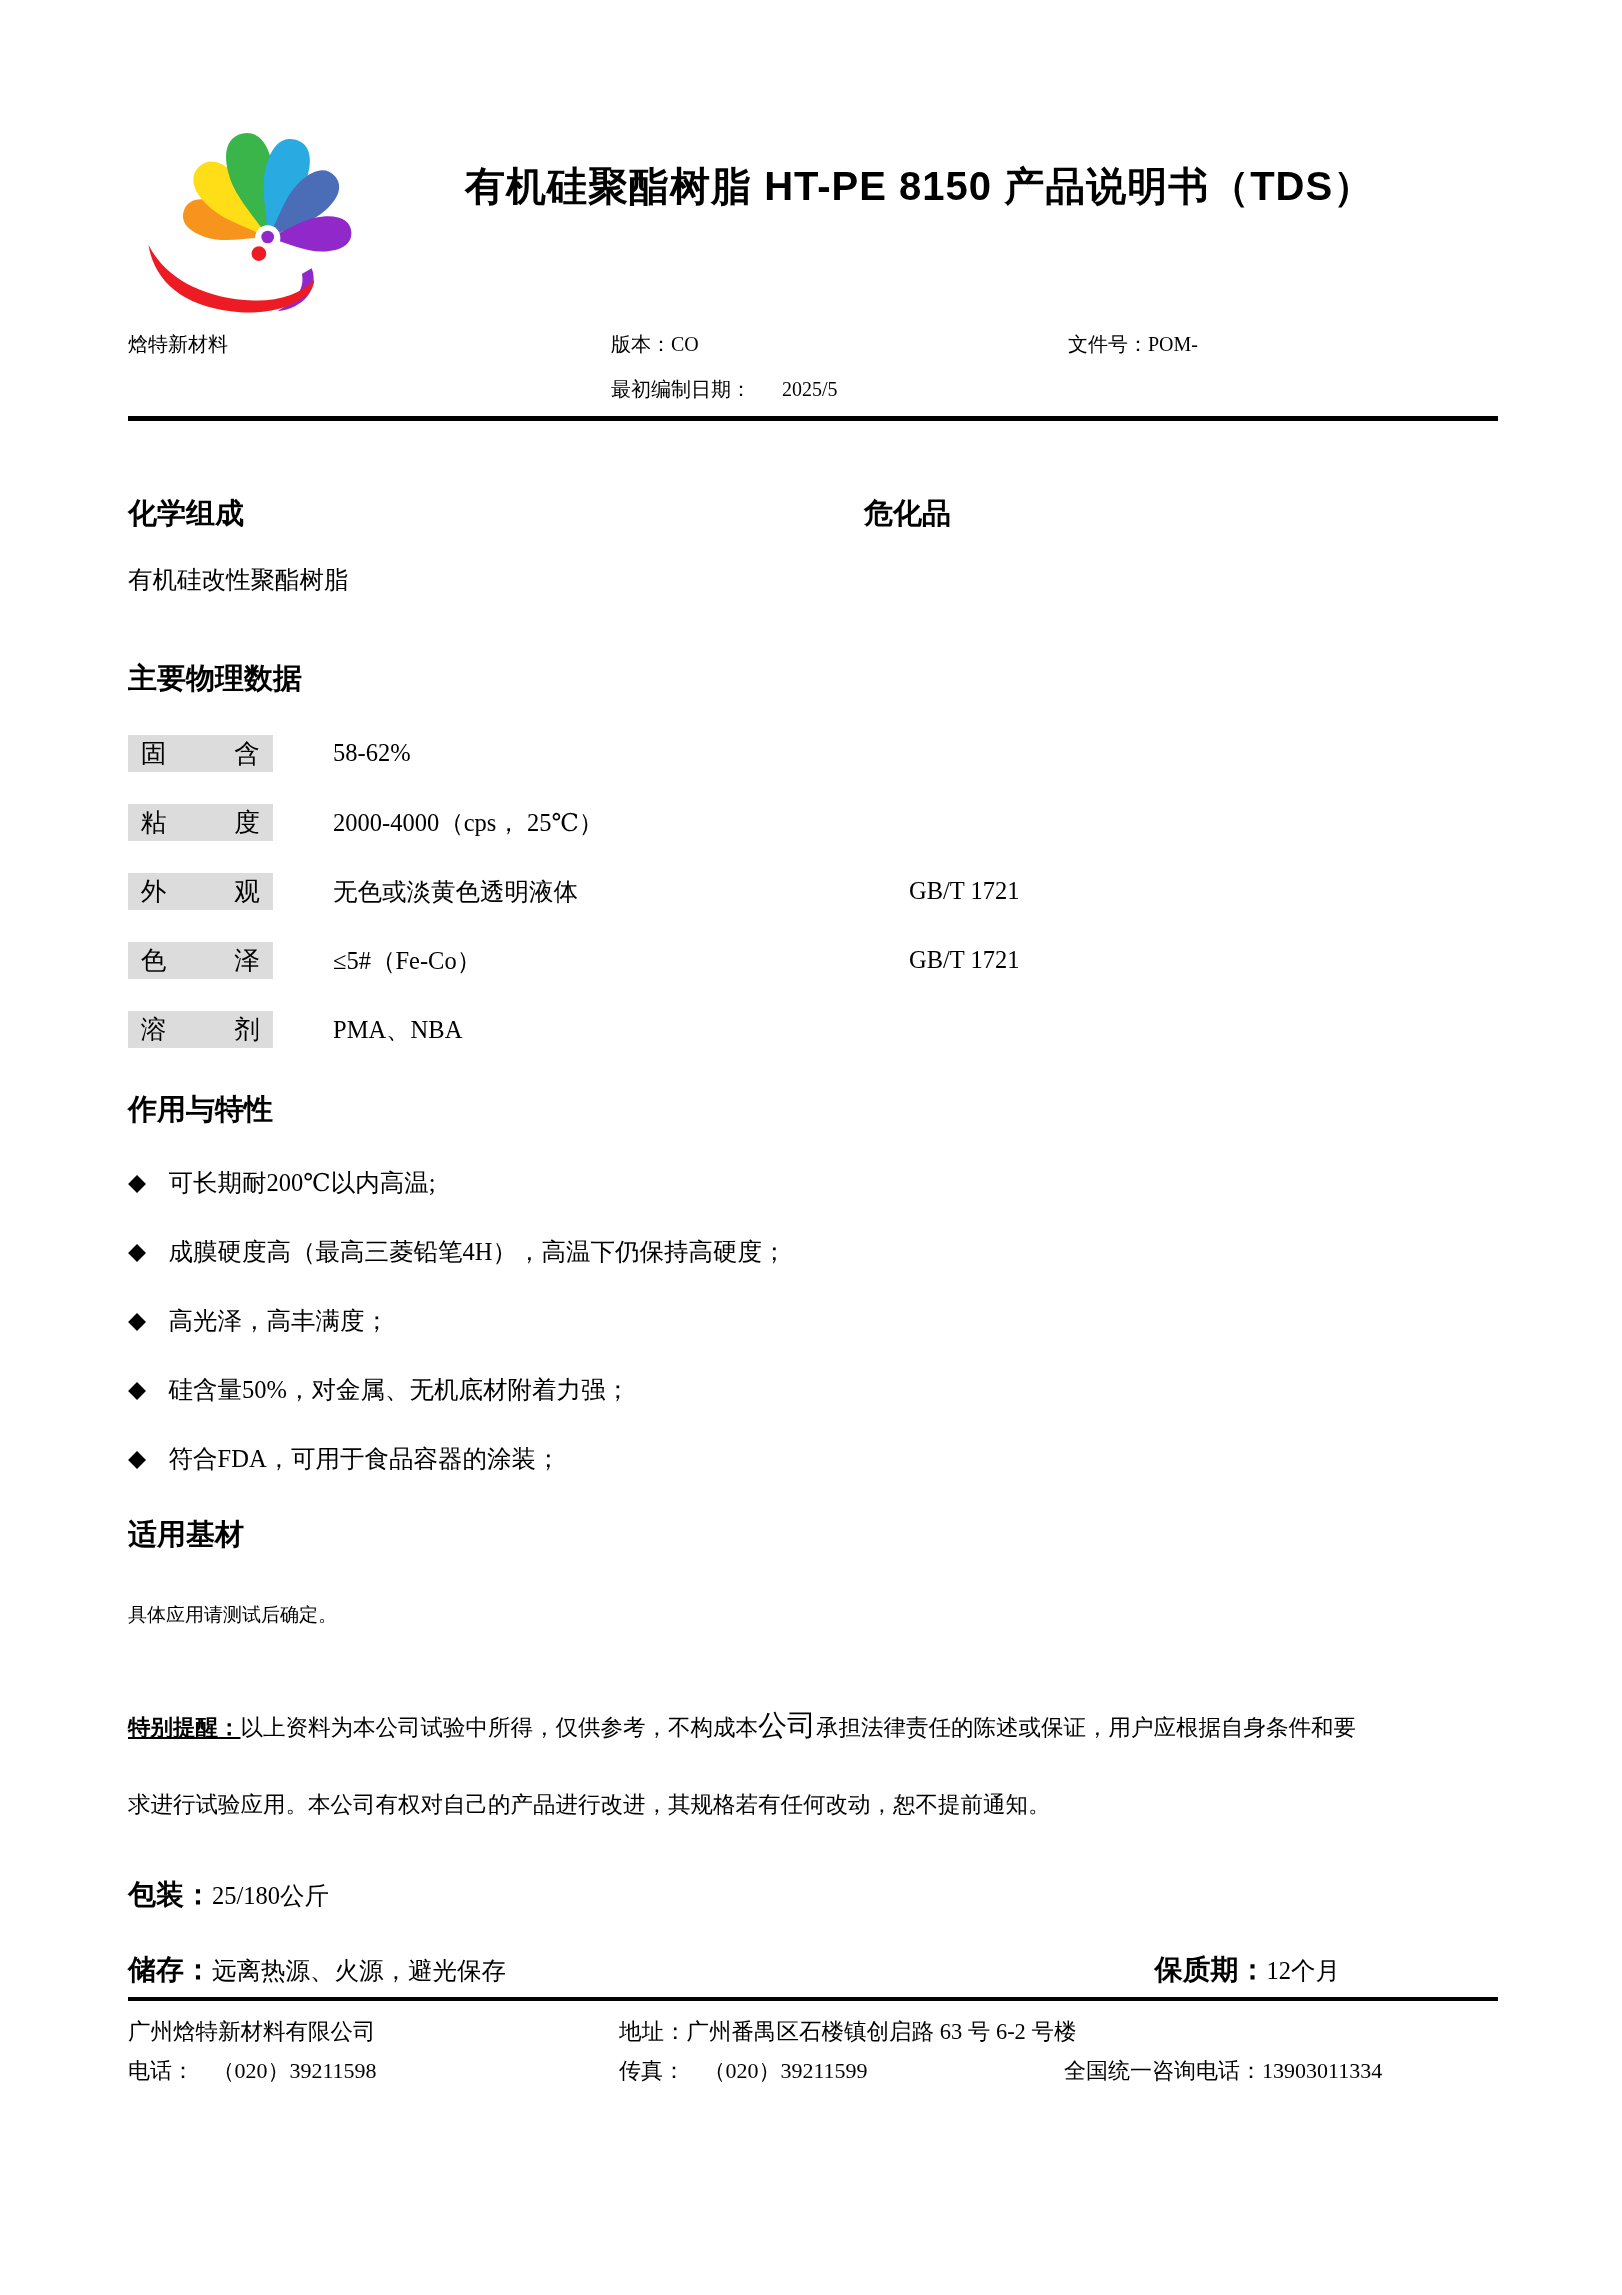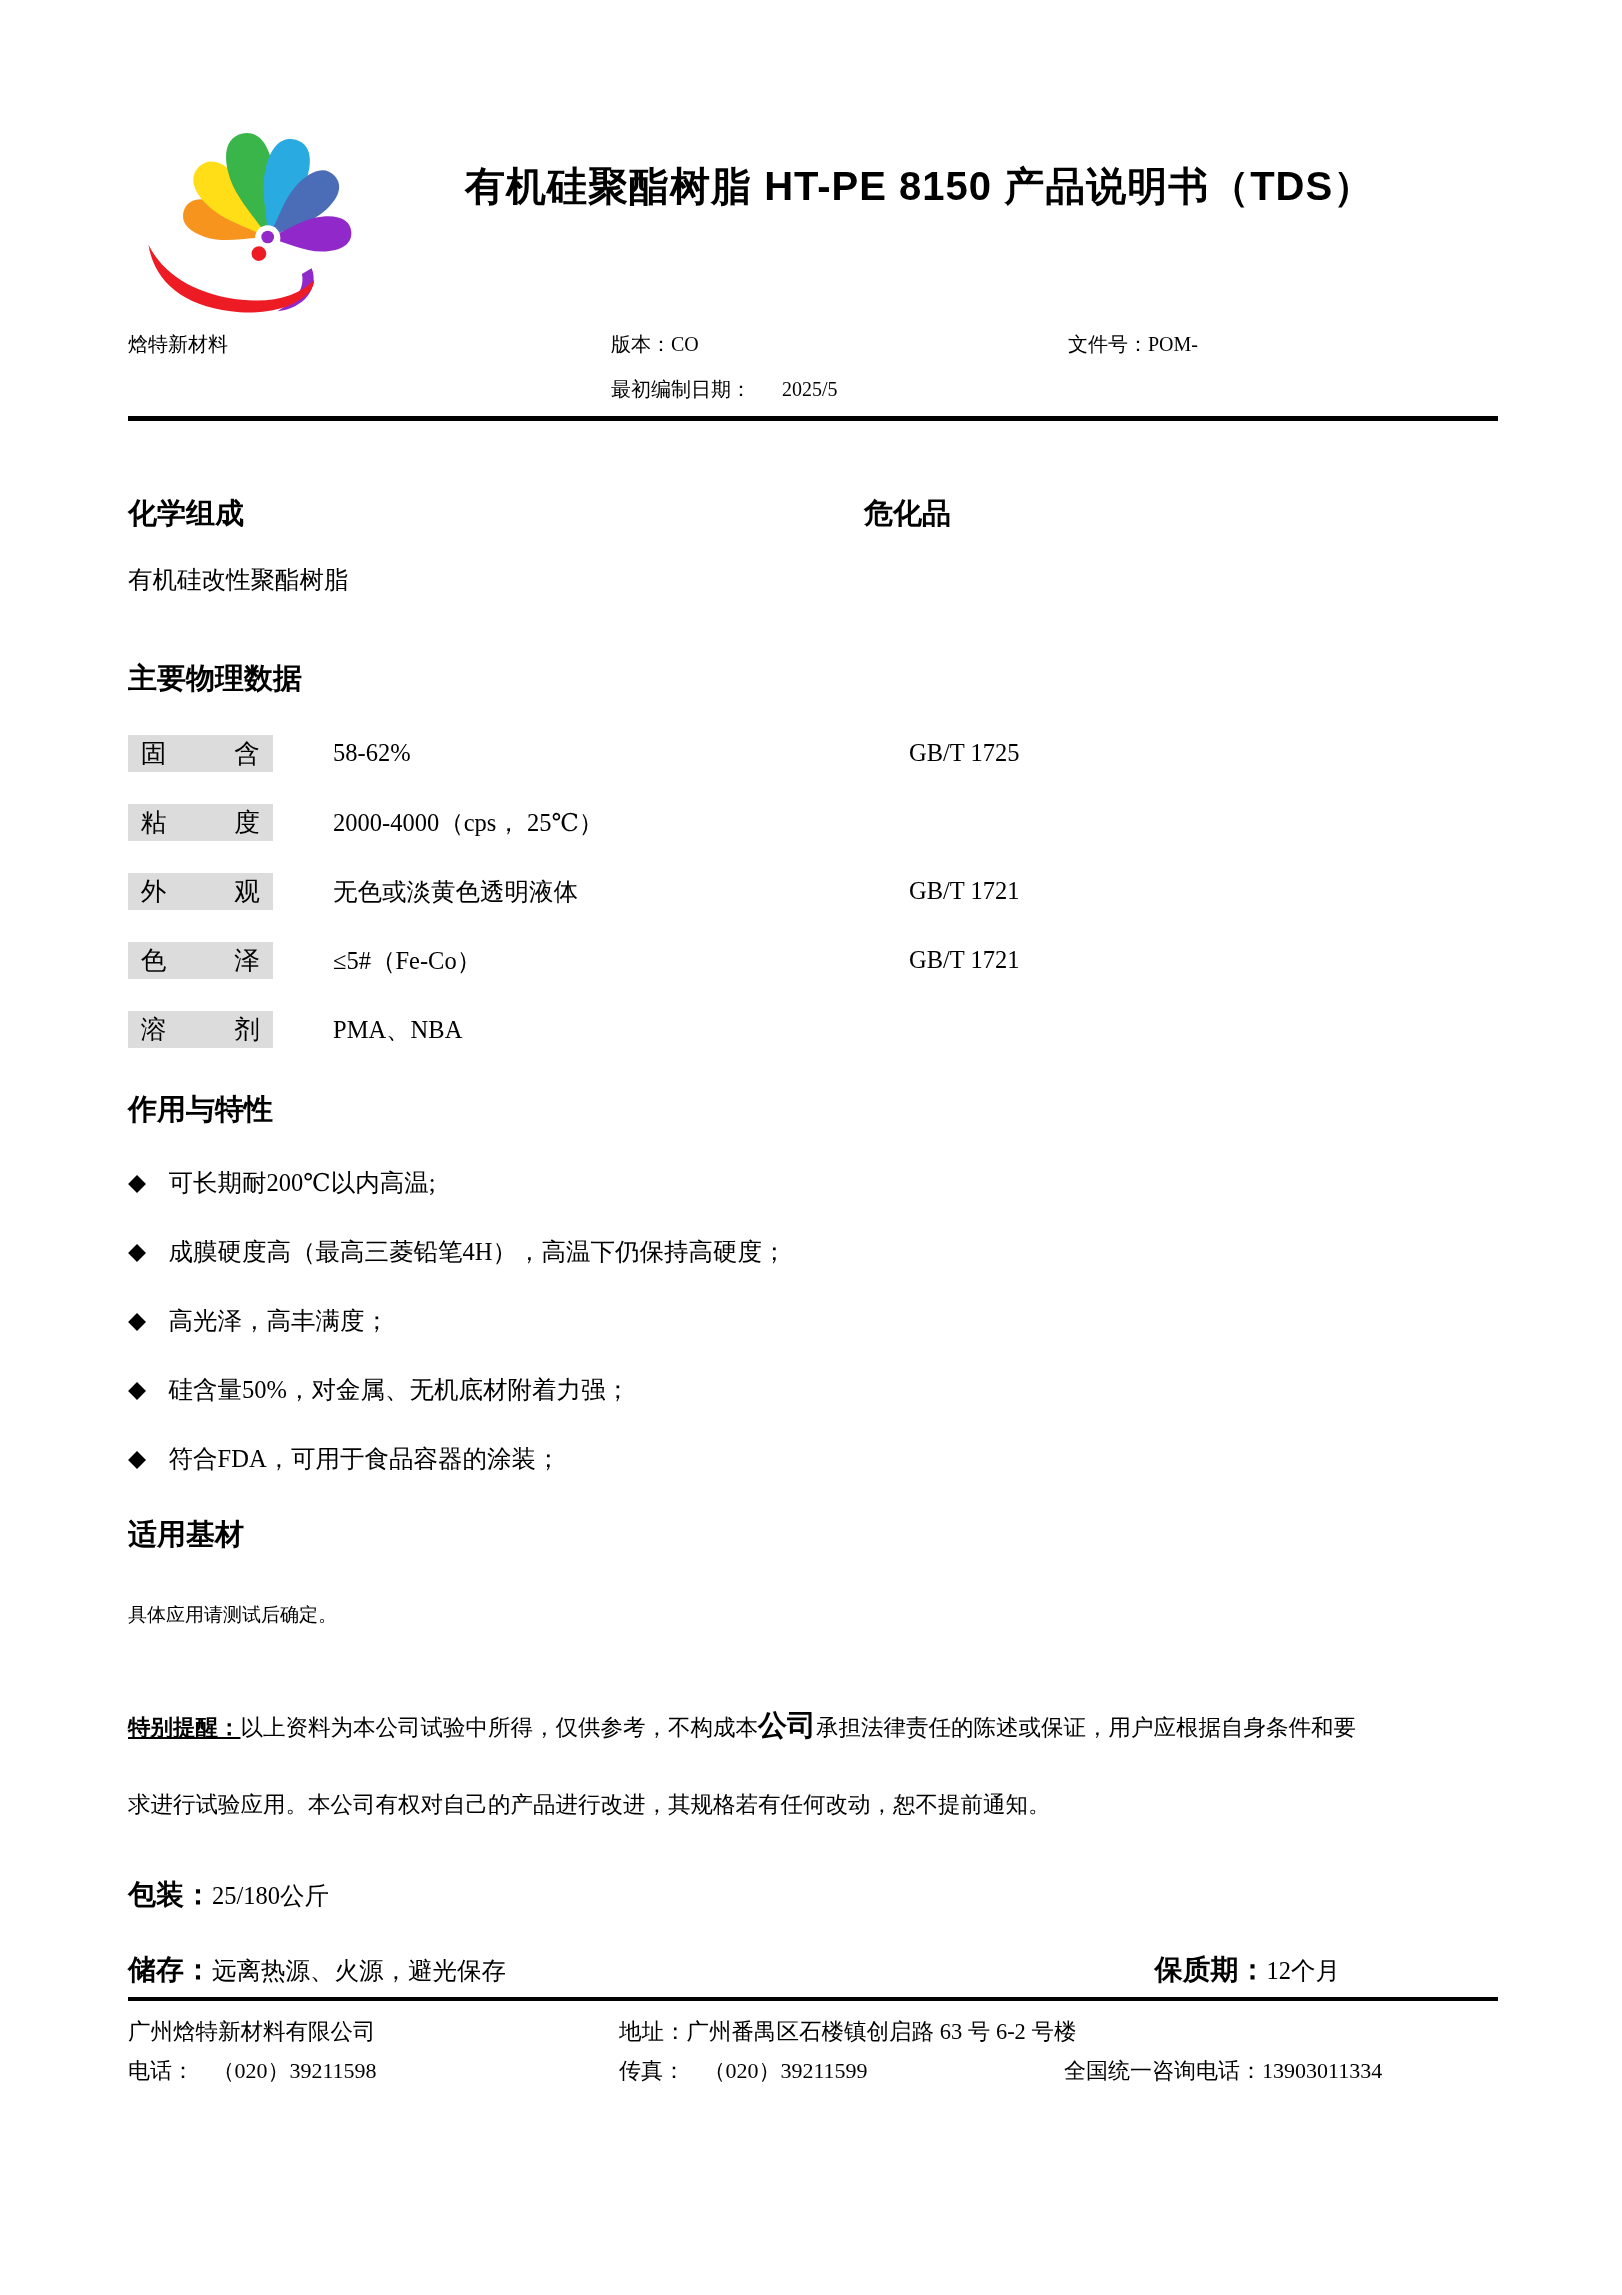--- a/index.html
+++ b/index.html
@@ -49,21 +49,21 @@
   .diamond{font-size:23.5px;line-height:29px;margin-right:22.5px;flex:0 0 auto;}
 
   .sub-head{margin-top:46px;}
   .sub-para{margin-top:59px;font-family:"Liberation Sans","DejaVu Sans",sans-serif;font-weight:bold;font-size:25.6px;line-height:31px;letter-spacing:0.5px;}
   .sub-note{margin-top:49px;font-family:"Liberation Sans","DejaVu Sans",sans-serif;font-weight:normal;font-size:19px;line-height:31px;}
 
   .disclaimer{margin-top:72px;font-size:22.5px;}
   .disc-line{line-height:46px;white-space:nowrap;}
   .disc-line2{margin-top:31px;}
   .disc-label{font-weight:bold;text-decoration:underline;}
-  .disc-bold{font-family:"Liberation Sans","DejaVu Sans",sans-serif;font-weight:bold;font-size:29px;}
+  .disc-bold{font-family:"Liberation Sans","DejaVu Sans",sans-serif;font-weight:normal;font-size:29px;}
 
   .pack-row{margin-top:51px;font-size:24.5px;line-height:31px;}
   .blabel{font-family:"Liberation Sans","DejaVu Sans",sans-serif;font-weight:bold;font-size:28px;}
   .store-row{margin-top:43px;font-size:24.5px;line-height:31px;display:flex;}
   .shelf{margin-left:auto;margin-right:158px;white-space:nowrap;}
 
   .rule2{margin-top:11.2px;}
 
   .footer1{display:grid;grid-template-columns:491px 1fr;margin-top:18px;font-size:22.5px;line-height:26.6px;}
   .footer2{display:grid;grid-template-columns:491px 445px 1fr;margin-top:12px;font-size:22px;line-height:26.6px;}
@@ -135,21 +135,20 @@
   </div>
   <div class="composition">有机硅改性聚酯树脂</div>
 
   <div class="h1 phys-head">主要物理数据</div>
   <div class="ptable">
     <div class="prow">
       <div>
           <div class="pl-box">固 含</div>
         </div>
       <div class="pval">58-62%</div>
-      <div class="pstd">GB/T 1725</div>
     </div>
     <div class="prow">
       <div>
           <div class="pl-box">粘 度</div>
         </div>
       <div class="pval">2000-4000（cps， 25℃）</div>
     </div>
     <div class="prow">
       <div>
           <div class="pl-box">外 观</div>

